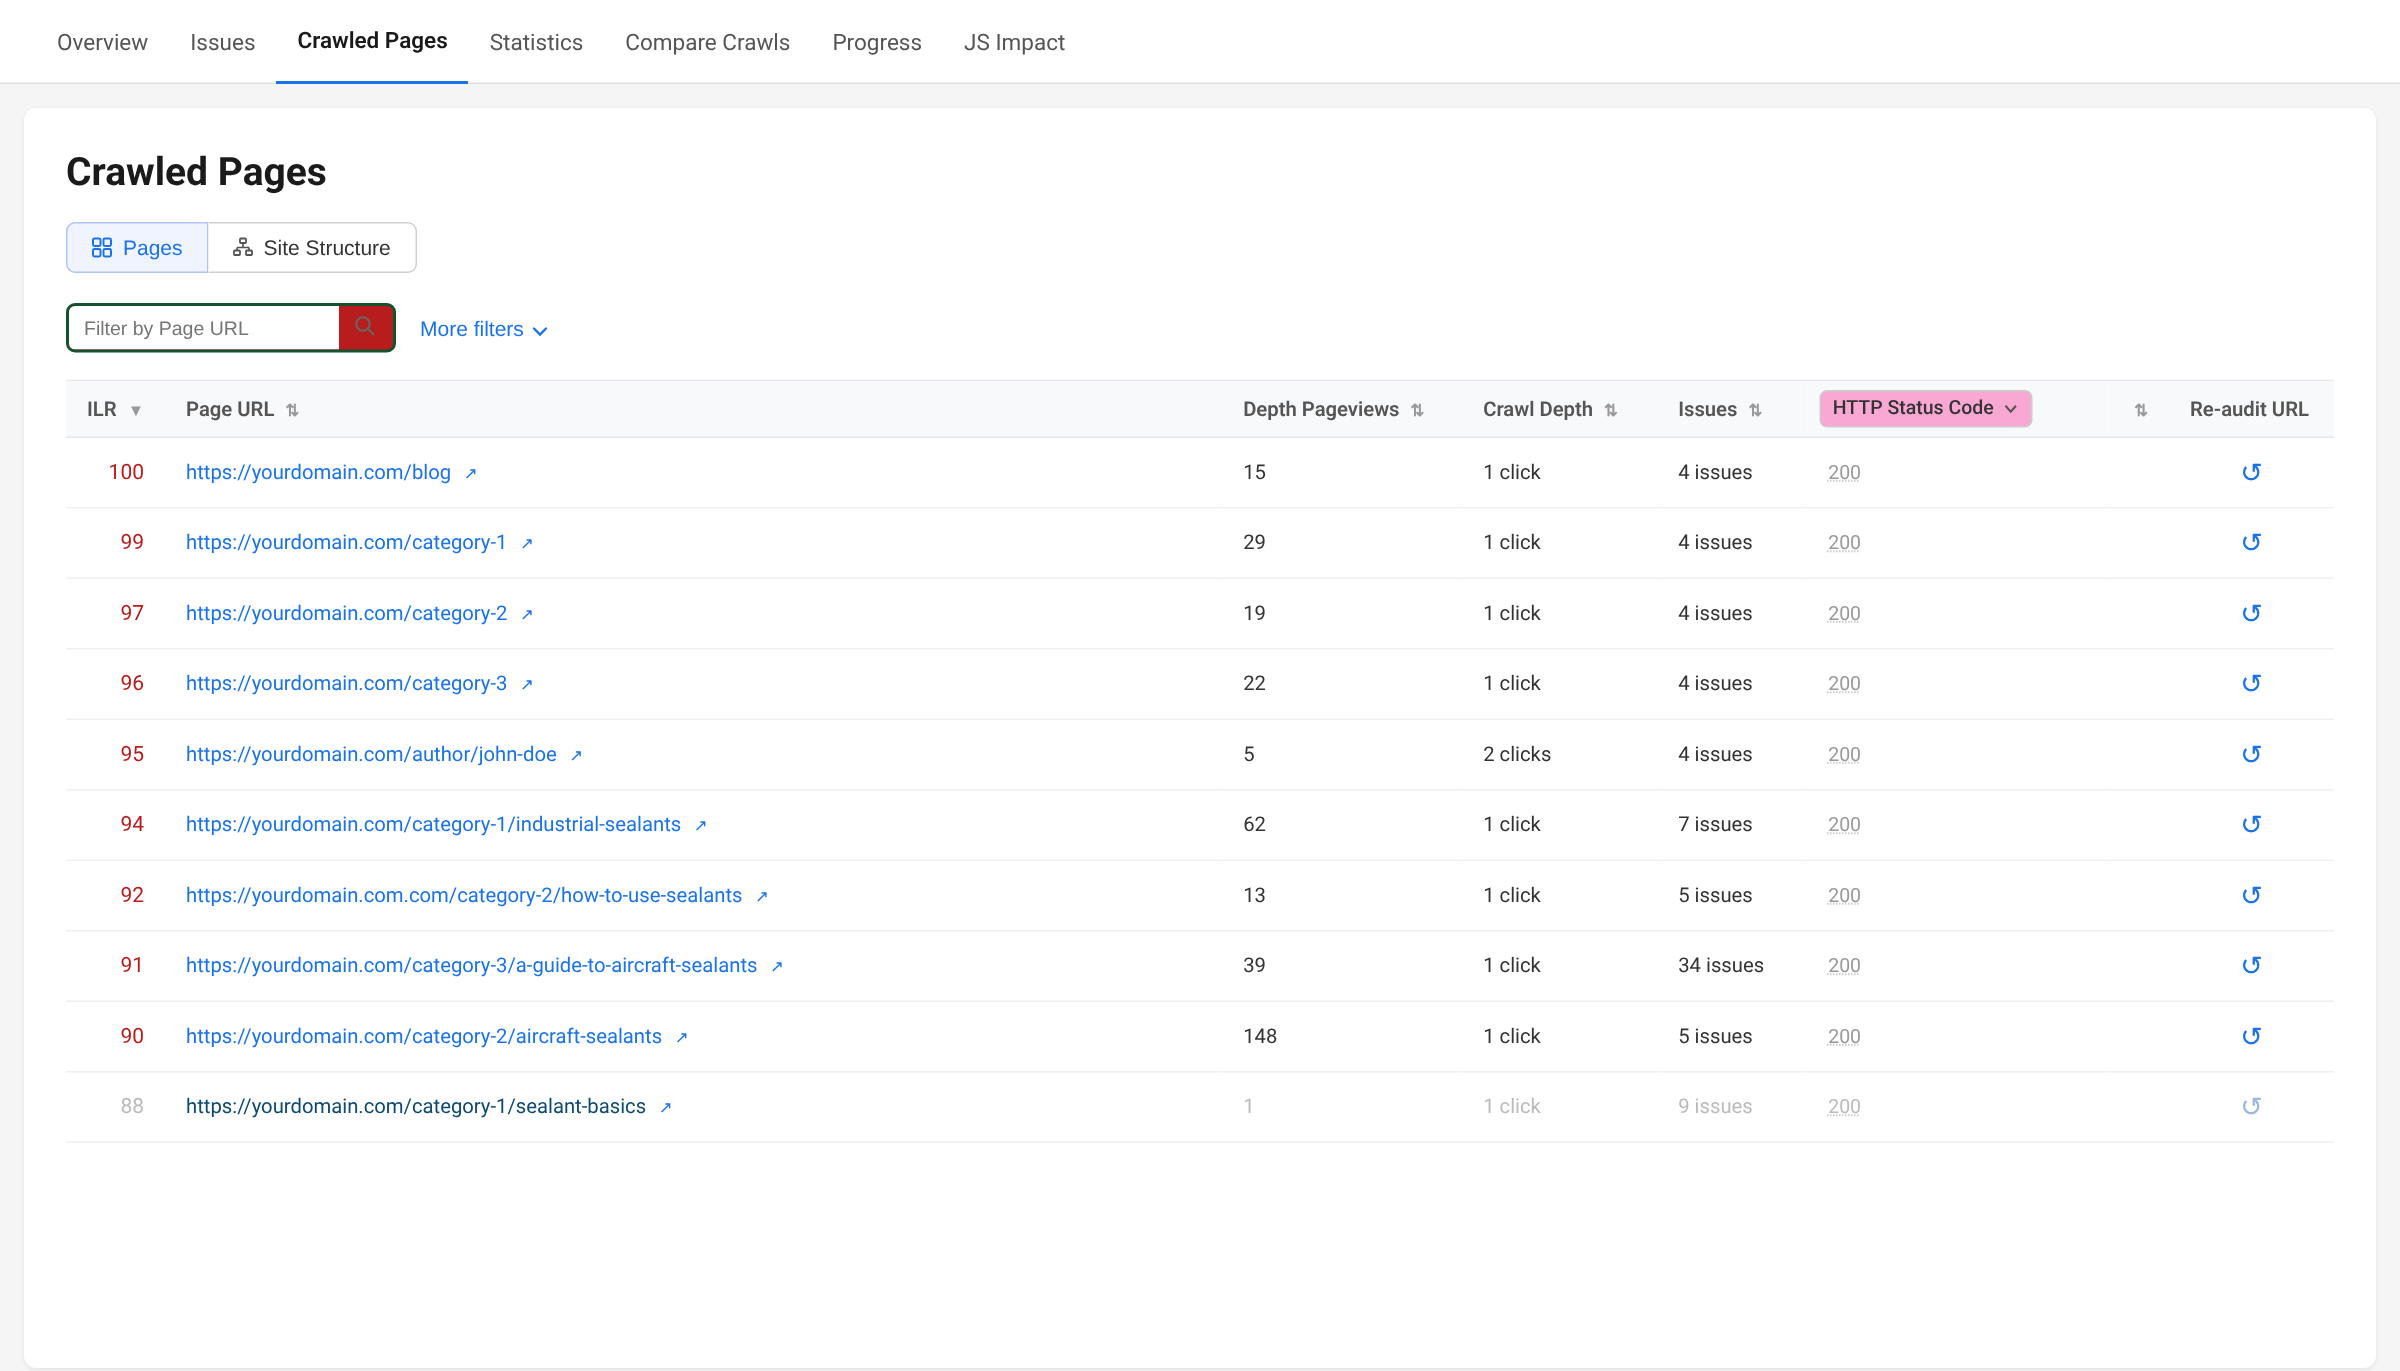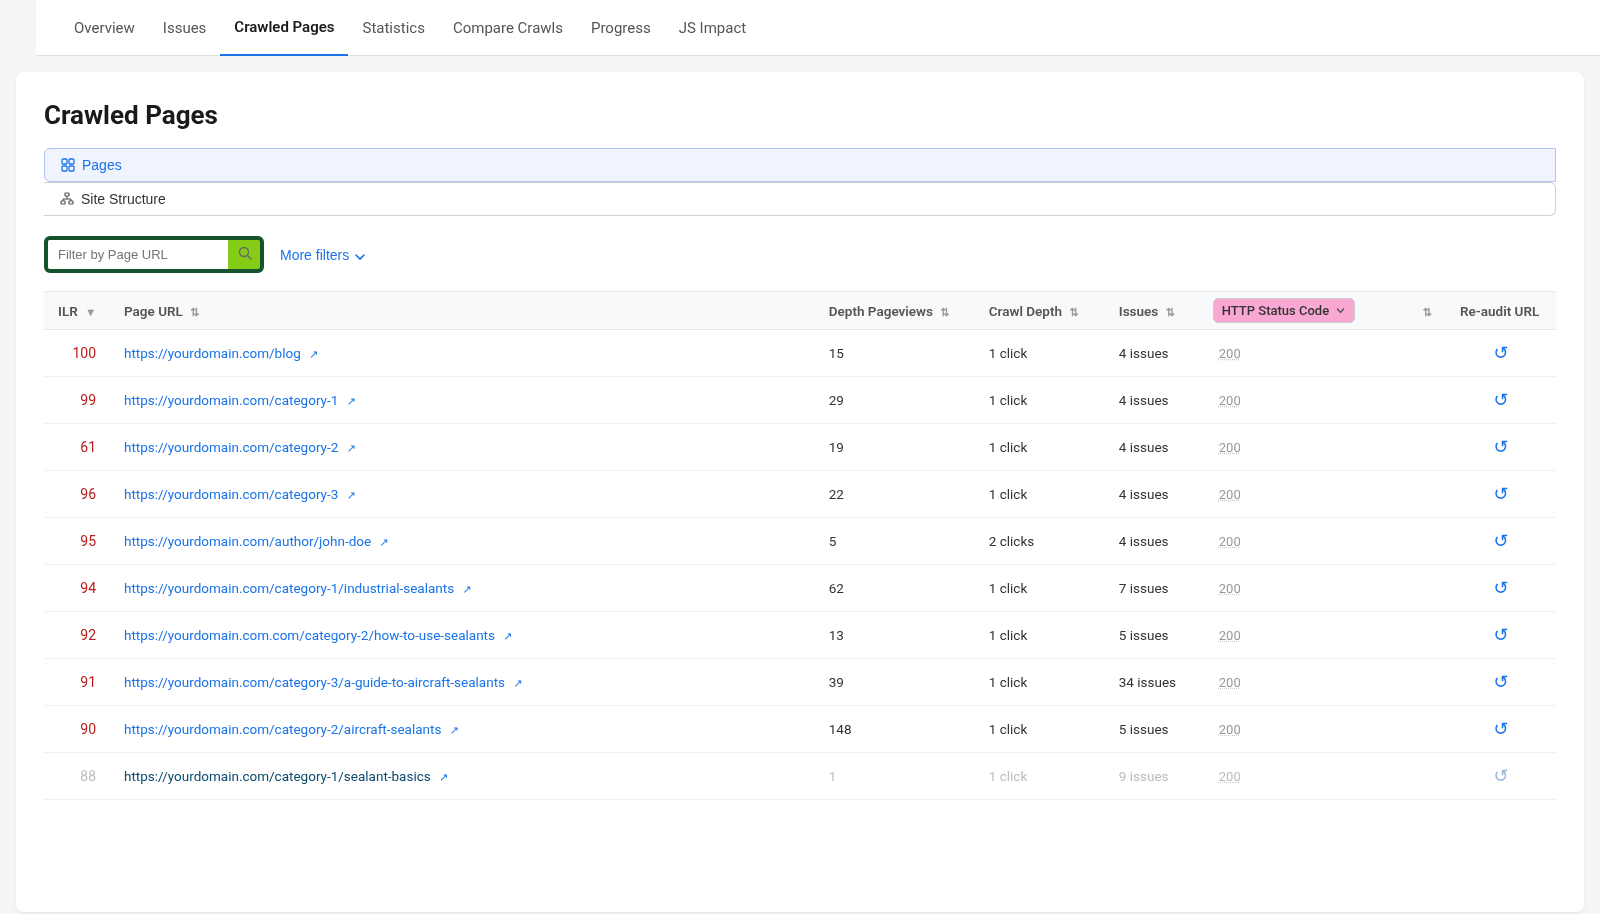--- a/index.html
+++ b/index.html
@@ -11,21 +11,20 @@
     }
 
     
     .top-nav {
       background: #fff;
       border-bottom: 1px solid #e0e0e0;
       padding: 0 24px;
       display: flex;
       align-items: center;
       height: 56px;
-      margin-left: 36px;
     }
     .top-nav a {
       text-decoration: none;
       color: #555;
       padding: 18px 14px;
       font-size: 15px;
       cursor: pointer;
       white-space: nowrap;
     }
     .top-nav a.active {
@@ -49,21 +48,20 @@
       font-weight: 700;
       margin-bottom: 18px;
       color: #1a1a1a;
     }
 
     
     .view-toggle {
       display: flex;
       gap: 0;
       margin-bottom: 20px;
-      flex-direction: column;
     }
     .view-toggle button {
       display: flex;
       align-items: center;
       gap: 7px;
       padding: 8px 16px;
       border: 1px solid #d0d0d0;
       background: #fff;
       cursor: pointer;
       font-size: 14px;
@@ -84,24 +82,24 @@
     
     .filter-row {
       display: flex;
       align-items: center;
       gap: 16px;
       margin-bottom: 18px;
     }
     .filter-input-wrap {
       display: flex;
       align-items: center;
-      border: 4px solid #14532d;
+      border: 2px solid #14532d;
       border-radius: 6px;
       overflow: hidden;
-      background: #84cc16;
+      background: #b91c1c;
       width: 220px;
     }
     .filter-input-wrap input {
       border: none;
       outline: none;
       padding: 7px 10px;
       font-size: 13px;
       width: 180px;
       color: #888;
     }
@@ -345,21 +343,21 @@
       <td class="num-col">29</td>
       <td class="num-col">1 click</td>
       <td class="num-col">4 issues</td>
       <td class="status-col">200</td>
       <td></td>
       <td class="reaudit-col">
         <button class="reaudit-btn">↺</button>
       </td>
     </tr>
           <tr>
-      <td class="ilr-col">61</td>
+      <td class="ilr-col">97</td>
       <td class="url-col">
         <a href="#">https://yourdomain.com/category-2</a>
         <span class="ext-icon">↗</span>
       </td>
       <td class="num-col">19</td>
       <td class="num-col">1 click</td>
       <td class="num-col">4 issues</td>
       <td class="status-col">200</td>
       <td></td>
       <td class="reaudit-col">

